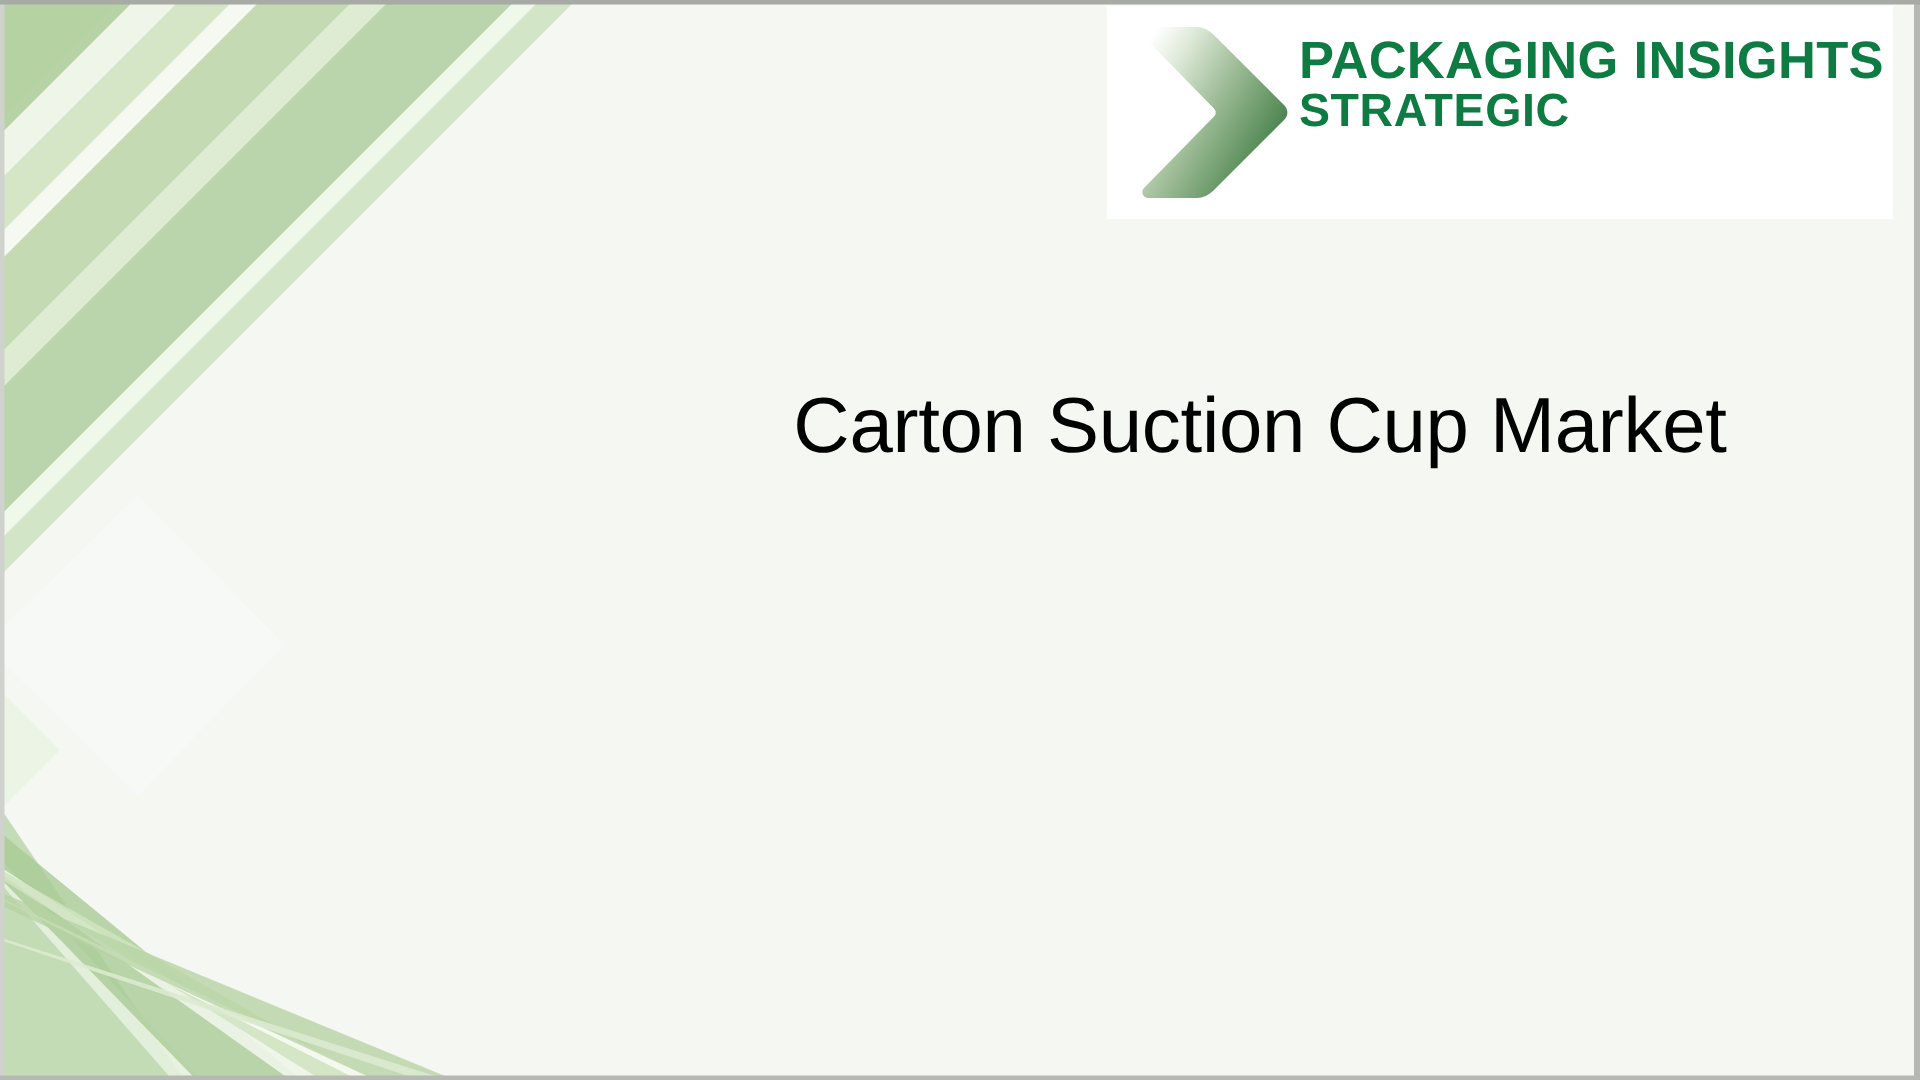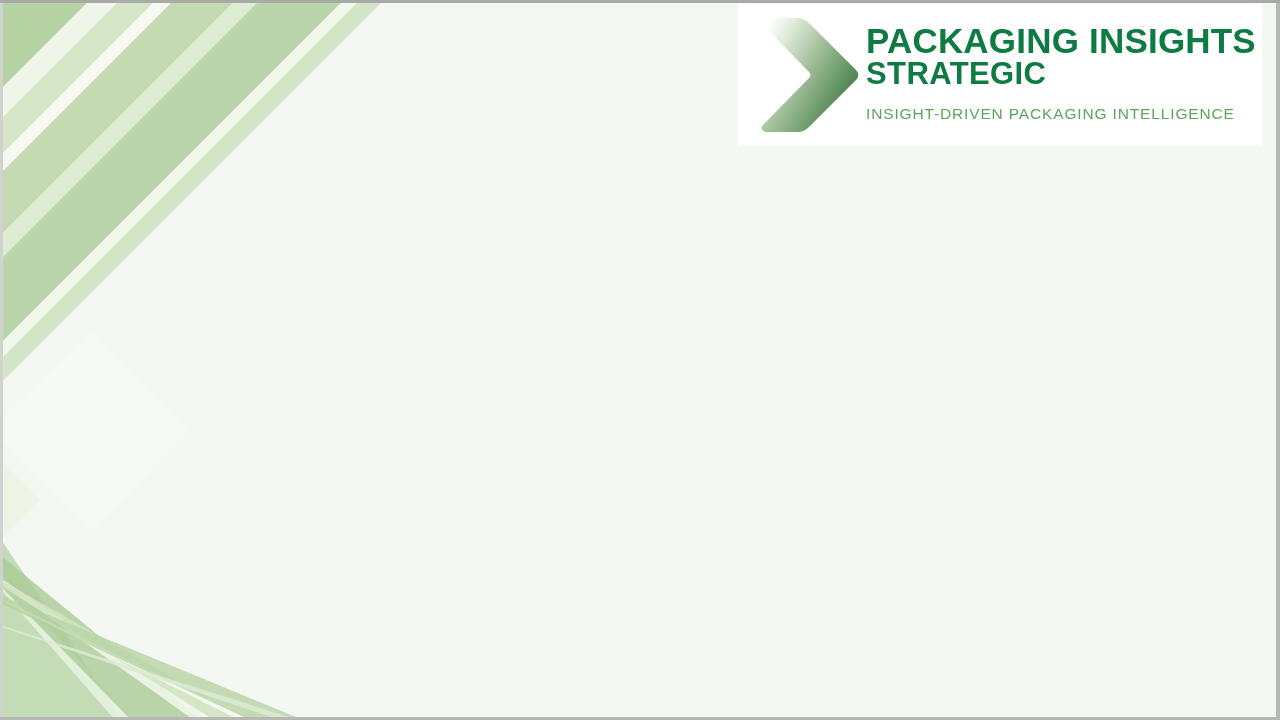--- a/index.html
+++ b/index.html
@@ -227,21 +227,23 @@
                  C107,65 107,61 104,58
                  L57,11
                  C54,8 50,6 46,6
                  Z" fill="url(#markGrad)"></path>
       </svg>
     </div>
 
     <div id="logo-text-block">
       <div class="logo-line" id="logo-line-2">PACKAGING INSIGHTS</div>
       <div class="logo-line" id="logo-line-1">STRATEGIC</div>
-      <div id="logo-tagline">INSIGHT-DRIVEN PACKAGING INTELLIGENCE</div>
     </div>
 
   </div>
 
+  <div id="title">
+    <span id="title-text">Carton Suction Cup Market</span>
+  </div>
 
 
   <div id="slide-border"></div>
 </div>
 
 </body></html>

